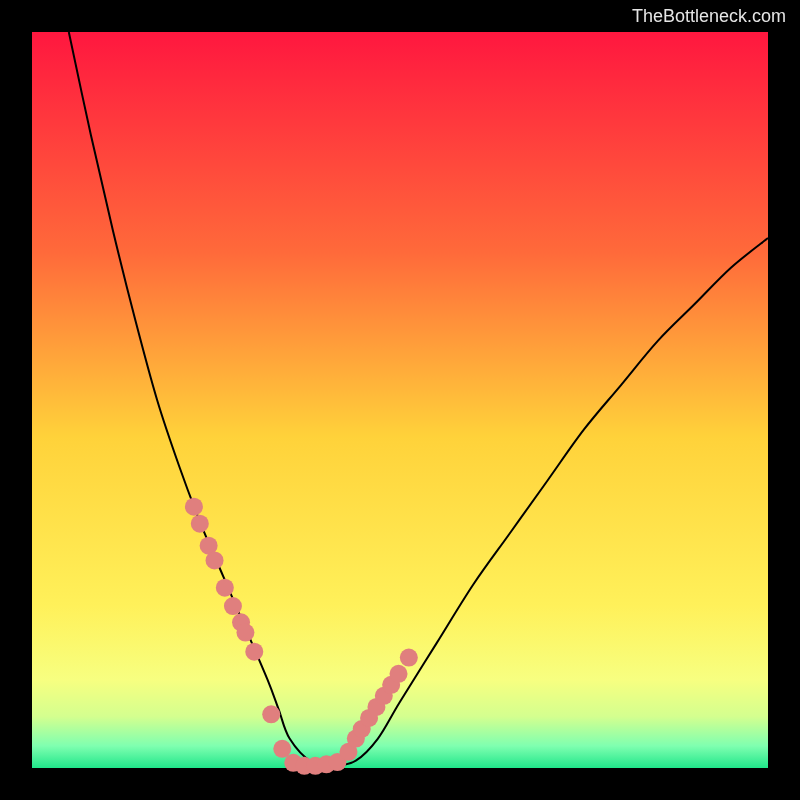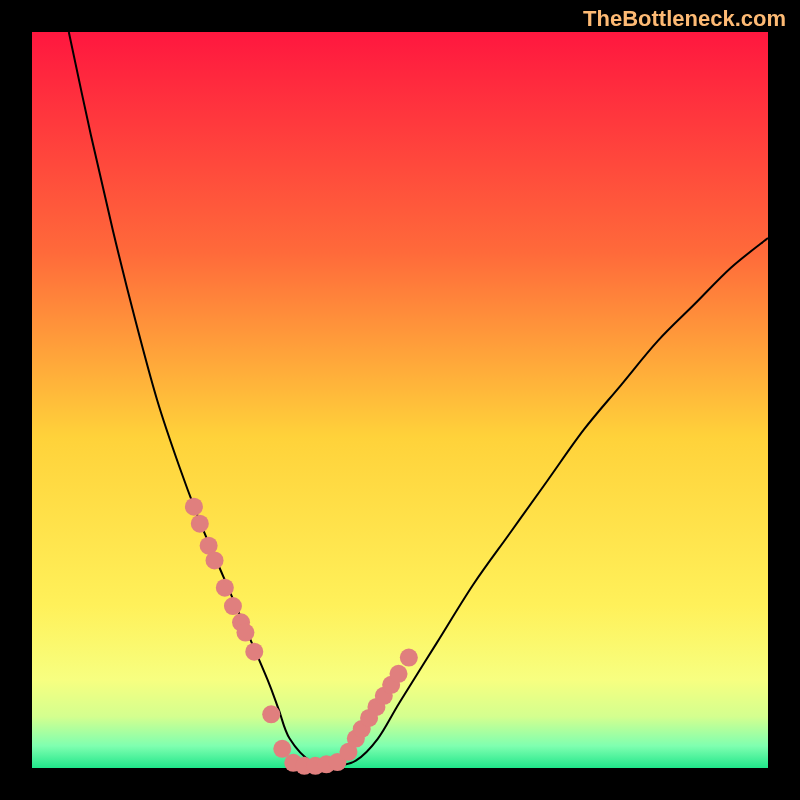--- a/index.html
+++ b/index.html
@@ -14,23 +14,23 @@
   .frame {
     position: relative;
     width: 800px;
     height: 800px;
     background: #000;
   }
   .watermark {
     position: absolute;
     top: 6px;
     right: 14px;
-    color: #fdba74;
-    font-size: 22px;
-    font-weight: 700;
+    color: #e5e5e5;
+    font-size: 18px;
+    font-weight: 400;
     z-index: 10;
     user-select: none;
   }
   svg {
     display: block;
   }
 </style>
 </head>
 <body>
 

